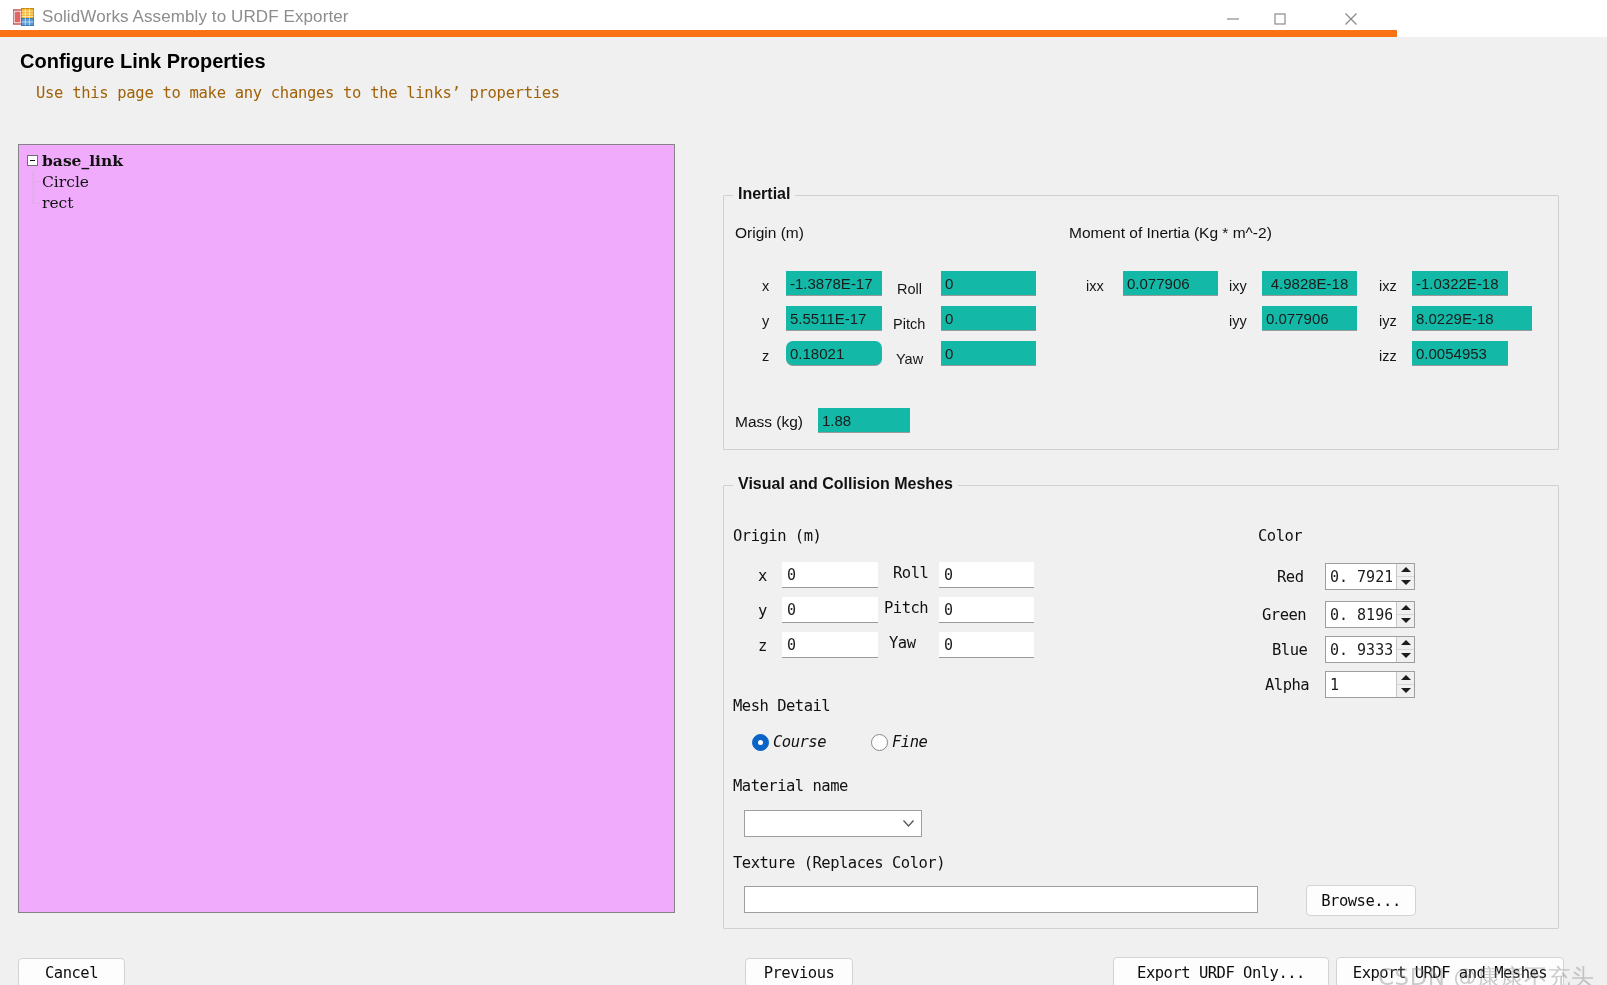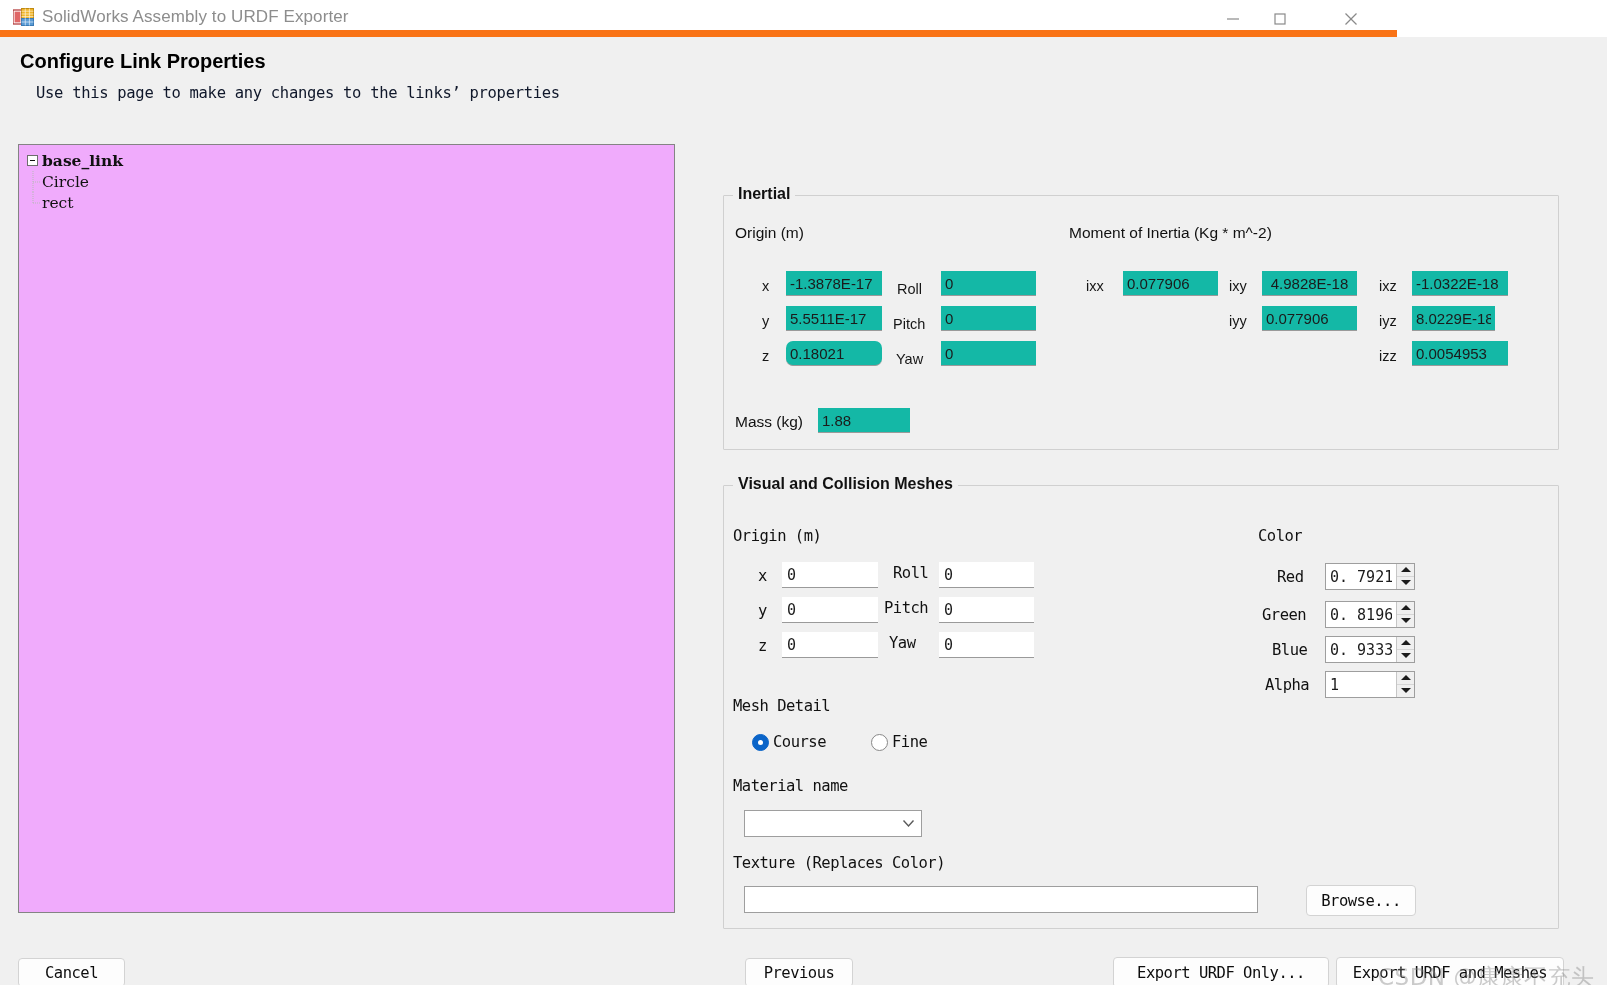--- a/index.html
+++ b/index.html
@@ -46,21 +46,21 @@
     background: #f0f0f0;
   }
 
   #page-title {
     position: absolute; left: 20px; top: 13px;
     font-size: 20px; font-weight: bold; color: #000;
     font-family: "Liberation Sans", sans-serif;
   }
   #page-subtitle {
     position: absolute; left: 36px; top: 47px;
-    font-size: 15.5px; color: #0f172a;
+    font-size: 15.5px; color: #a16207;
     font-family: "DejaVu Sans Mono", monospace;
     letter-spacing: -0.3px;
   }
 
   
   #tree-panel {
     position: absolute; left: 18px; top: 107px;
     width: 657px; height: 769px;
     background: #f0abfc;
     border: 1px solid #848484;
@@ -200,20 +200,21 @@
     border-left: 5px solid transparent;
     border-right: 5px solid transparent;
     border-top: 5px solid #1c1c1c;
   }
 
   
   .radio-wrap {
     position: absolute;
     display: flex; align-items: flex-end;
     cursor: default;
+    font-style: italic;
   }
   .radio {
     width: 17px; height: 17px; border-radius: 50%;
     border: 1.5px solid #888;
     background: #fff;
     position: relative;
     flex: 0 0 auto;
   }
   .radio.checked {
     border-color: #0a64c8;
@@ -396,21 +397,21 @@
   <div class="fld-lbl" style="left:1229px; top:241px;">ixy</div>
   <input class="fld" style="left: 1262px; top: 234px; width: 95px; text-align: center;" value="4.9828E-18">
 
   <div class="fld-lbl" style="left:1229px; top:276px;">iyy</div>
   <input class="fld" style="left: 1262px; top: 269px; width: 95px;" value="0.077906">
 
   <div class="fld-lbl" style="left:1379px; top:241px;">ixz</div>
   <input class="fld" style="left: 1412px; top: 234px; width: 96px;" value="-1.0322E-18">
 
   <div class="fld-lbl" style="left:1379px; top:276px;">iyz</div>
-  <input class="fld" style="left: 1412px; top: 269px; width: 83px;" value="8.0229E-18">
+  <input class="fld" style="left: 1412px; top: 269px; width: 120px;" value="8.0229E-18">
 
   <div class="fld-lbl" style="left:1379px; top:311px;">izz</div>
   <input class="fld" style="left: 1412px; top: 304px; width: 96px;" value="0.0054953">
 
   <div class="section-label" style="left:735px; top:376px;">Mass (kg)</div>
   <input class="fld" style="left: 818px; top: 371px; width: 92px;" value="1.88">
 
   <div class="groupbox" id="grp-meshes">
     <div class="group-title">Visual and Collision Meshes</div>
   </div>

